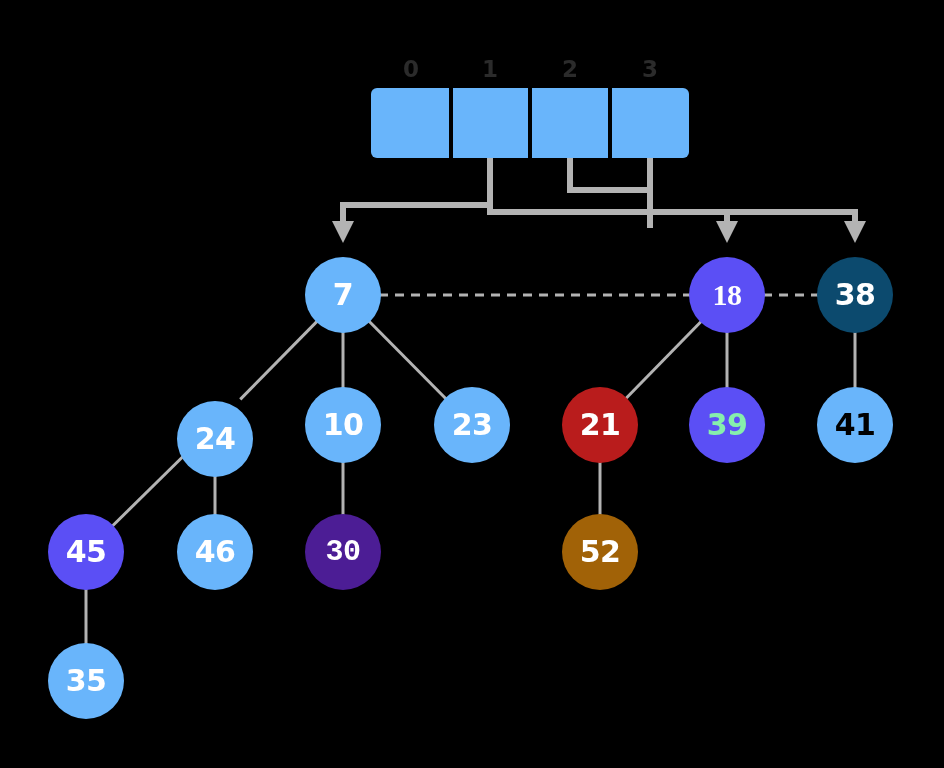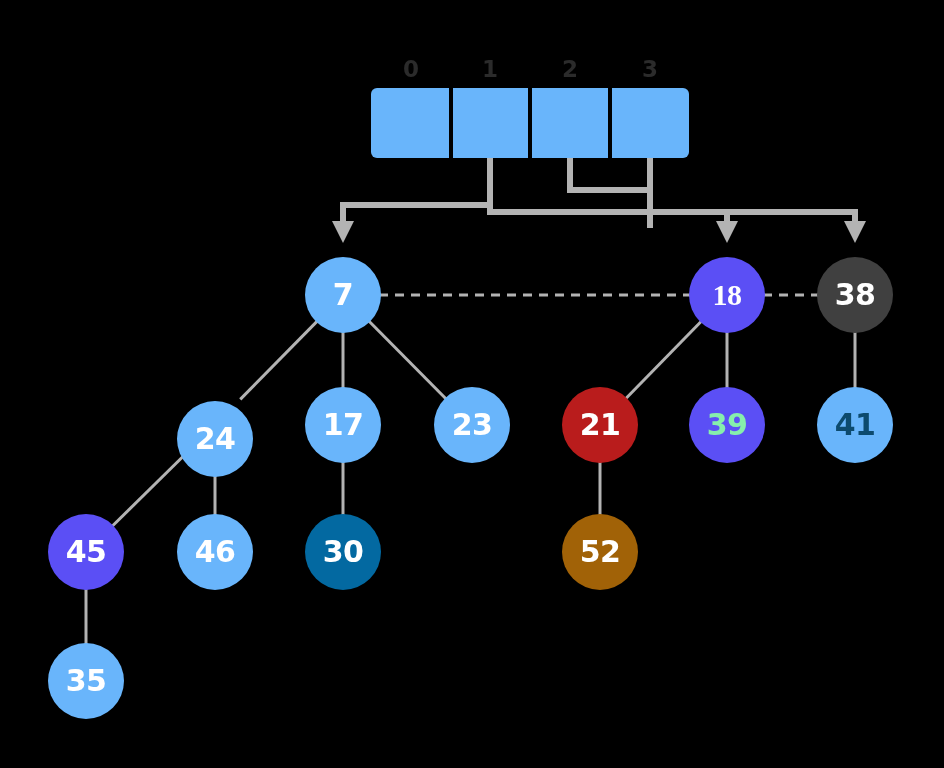--- a/index.html
+++ b/index.html
@@ -103,27 +103,27 @@
       <div class="bucket-cell" style="left: 452.5px; width: 75.5px; top: 88px; height: 70px; background: rgb(105, 181, 251);"></div>
       <div class="bucket-label" style="left: 490px; top: 58px; color: rgb(43, 43, 43);">1</div>
       <div class="bucket-cell" style="left: 532px; width: 75.5px; top: 88px; height: 70px; background: rgb(105, 181, 251);"></div>
       <div class="bucket-label" style="left: 570px; top: 58px; color: rgb(43, 43, 43);">2</div>
       <div class="bucket-cell last" style="left: 611.5px; width: 77.5px; top: 88px; height: 70px; background: rgb(105, 181, 251);"></div>
       <div class="bucket-label" style="left: 650px; top: 58px; color: rgb(43, 43, 43);">3</div>
     </div>
   <div id="node-layer">
       <div class="node" style="left: 305px; top: 257px; background: rgb(105, 181, 251); color: rgb(255, 255, 255);">7</div>
       <div class="node" style="left: 689px; top: 257px; background: rgb(91, 79, 245); color: rgb(255, 255, 255); font-family: Liberation Serif, serif;">18</div>
-      <div class="node" style="left: 817px; top: 257px; background: #404040; color: rgb(255, 255, 255); text-align: right;">38</div>
+      <div class="node" style="left: 817px; top: 257px; background: #0c4a6e; color: rgb(255, 255, 255); text-align: right;">38</div>
       <div class="node" style="left: 177px; top: 401px; background: rgb(105, 181, 251); color: rgb(255, 255, 255);">24</div>
-      <div class="node" style="left: 305px; top: 387px; background: rgb(105, 181, 251); color: rgb(255, 255, 255);">17</div>
+      <div class="node" style="left: 305px; top: 387px; background: rgb(105, 181, 251); color: rgb(255, 255, 255);">10</div>
       <div class="node" style="left: 434px; top: 387px; background: rgb(105, 181, 251); color: rgb(255, 255, 255);">23</div>
       <div class="node" style="left: 562px; top: 387px; background: #b91c1c; color: rgb(255, 255, 255);">21</div>
       <div class="node" style="left: 689px; top: 387px; background: rgb(91, 79, 245); color: #86efac;">39</div>
-      <div class="node" style="left: 817px; top: 387px; background: rgb(105, 181, 251); color: #0c4a6e;">41</div>
+      <div class="node" style="left: 817px; top: 387px; background: rgb(105, 181, 251); color: #000000;">41</div>
       <div class="node" style="left: 48px; top: 514px; background: rgb(91, 79, 245); color: rgb(255, 255, 255);">45</div>
       <div class="node" style="left: 177px; top: 514px; background: rgb(105, 181, 251); color: rgb(255, 255, 255);">46</div>
-      <div class="node" style="left: 305px; top: 514px; background: #0369a1; color: rgb(255, 255, 255);">30</div>
+      <div class="node" style="left: 305px; top: 514px; background: #4c1d95; color: rgb(255, 255, 255); font-family: Liberation Mono, monospace;">30</div>
       <div class="node" style="left: 562px; top: 514px; background: #a16207; color: rgb(255, 255, 255);">52</div>
       <div class="node" style="left: 48px; top: 643px; background: rgb(105, 181, 251); color: rgb(255, 255, 255);">35</div>
     </div>
 
 </div>
 
 </body></html>

